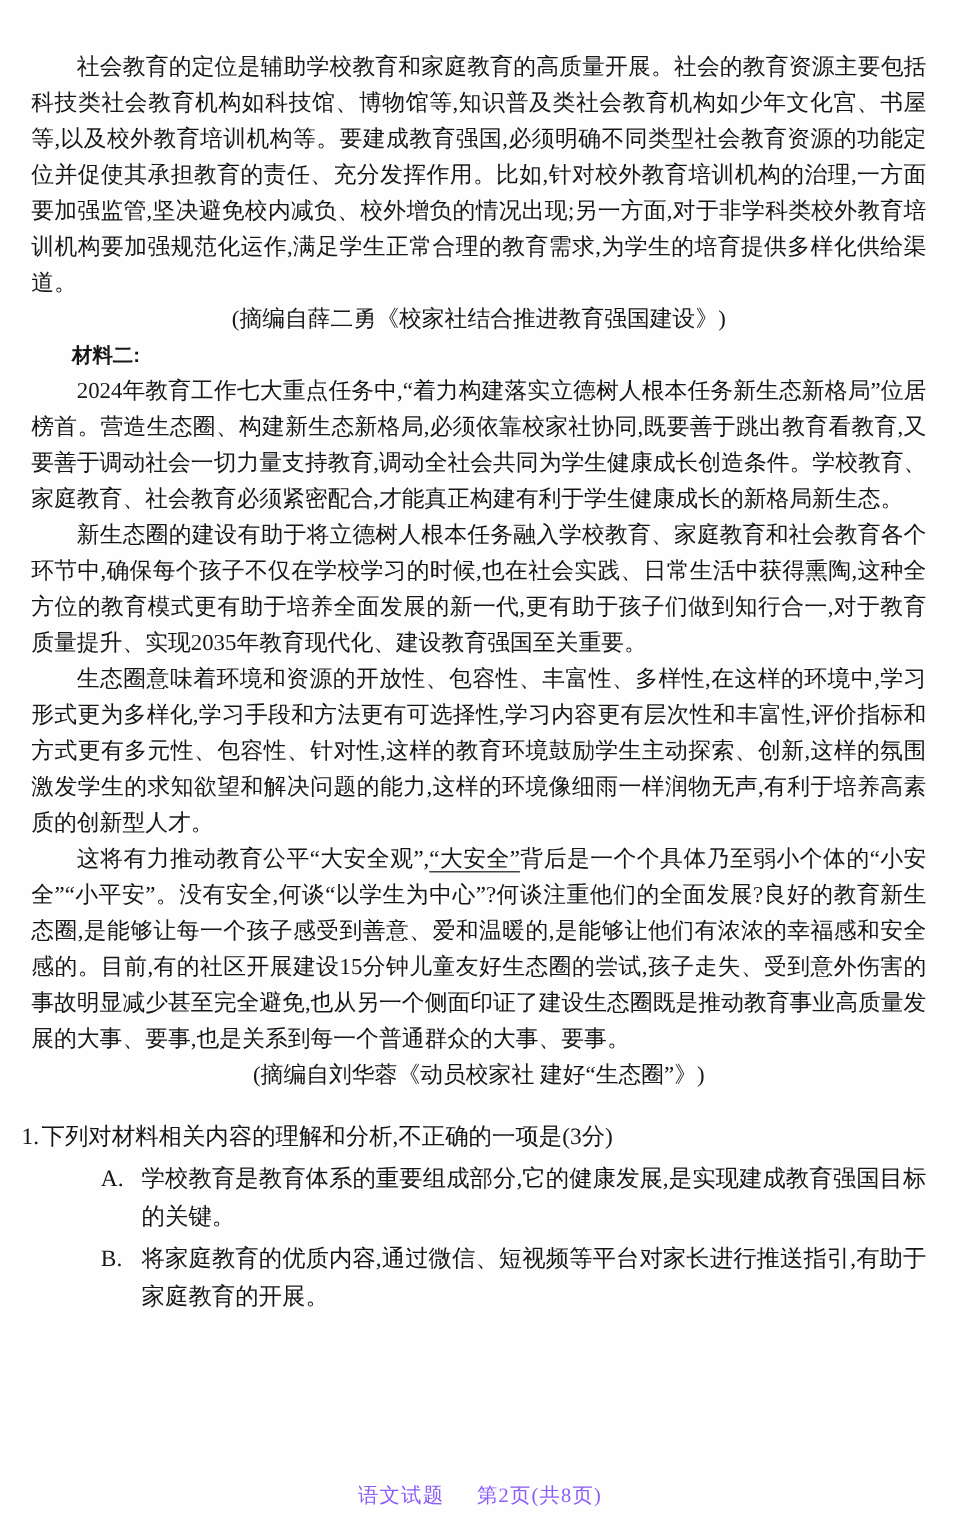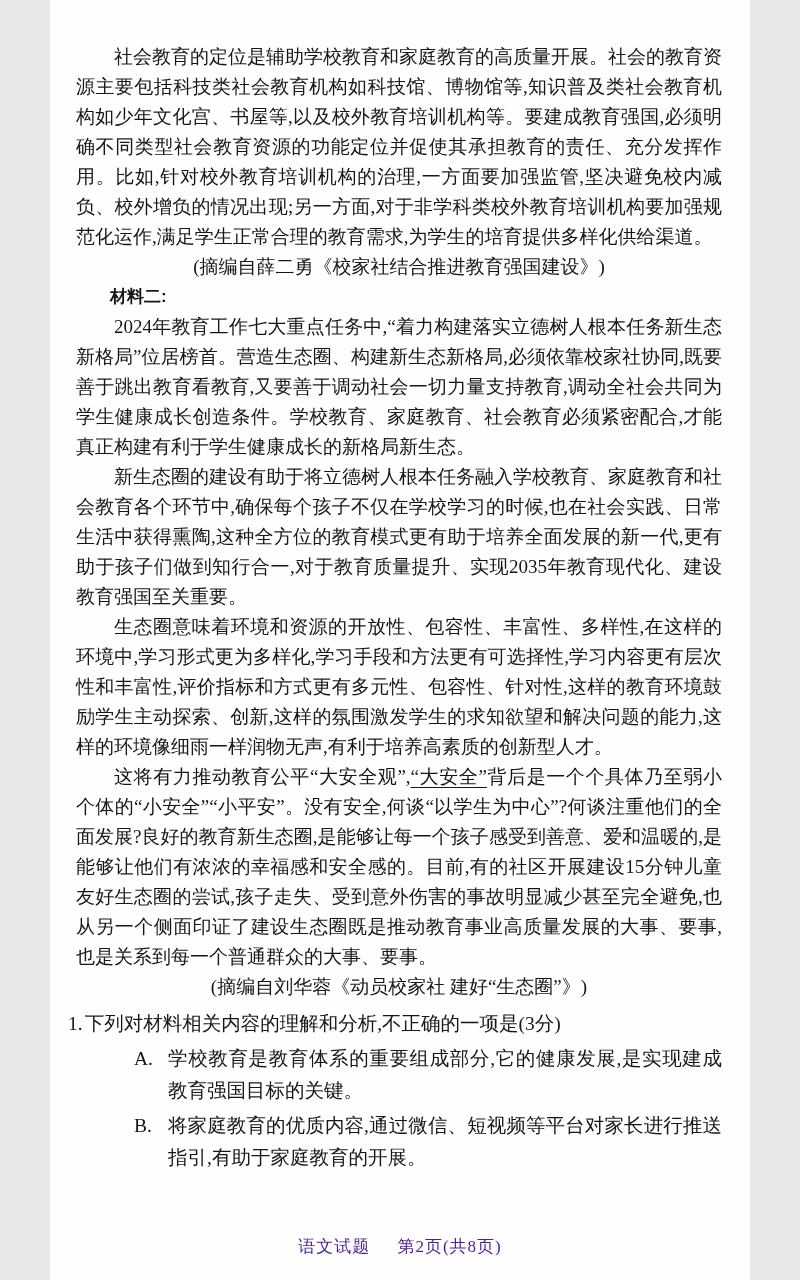--- a/index.html
+++ b/index.html
@@ -2,21 +2,21 @@
 <html><head>
 <meta charset="utf-8">
 <style>
   html, body {
     margin: 0;
     padding: 0;
     background: #e8e8e8;
   }
   .page {
     position: relative;
-    width: 700px;
+    width: 800px;
     height: 1280px;
     margin: 0 auto;
     background: #fefefe;
     color: #161616;
     font-family: "Liberation Serif", "DejaVu Serif", serif;
     box-sizing: border-box;
     padding: 42px 28px 0 26px;
     overflow: hidden;
   }
   .content {
@@ -41,21 +41,21 @@
   }
   p.citation {
     text-align: center;
     text-indent: 0;
   }
   .u {
     text-decoration: underline;
     text-underline-offset: 4px;
   }
   .question-block {
-    margin-top: 6px;
+    margin-top: 20px;
     font-size: 19.5px;
     line-height: 32px;
     text-align: justify;
   }
   .question-stem {
     margin-left: -8px;
   }
   .q-num {
     margin-right: 2px;
   }
@@ -70,21 +70,21 @@
     left: 58px;
     top: 0;
   }
   .page-footer {
     position: absolute;
     left: 0;
     right: 0;
     bottom: 22px;
     text-align: center;
     font-size: 17px;
-    color: #4c1d95;
+    color: #8b5cf6;
     letter-spacing: 1px;
   }
   .footer-title {
     margin-right: 1.6em;
   }
 </style>
 </head>
 <body>
 
 <div class="page">

